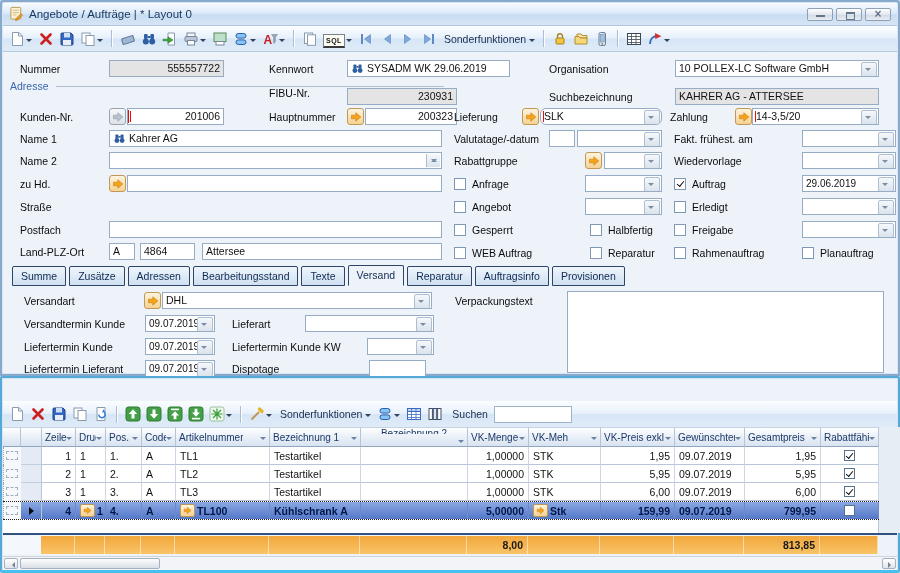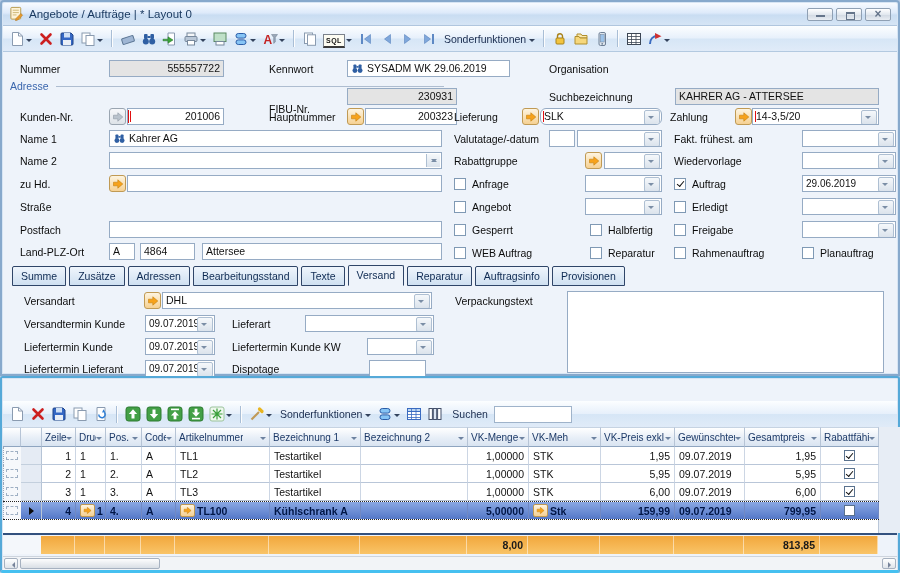--- a/index.html
+++ b/index.html
@@ -324,23 +324,27 @@
             <rect x="3" y="3" width="3.6" height="5" rx="1" fill="#2f5fa3"></rect>
             <rect x="9.4" y="3" width="3.6" height="5" rx="1" fill="#2f5fa3"></rect>
             <circle cx="4.8" cy="10.4" r="3" fill="#2f5fa3"></circle>
             <circle cx="11.2" cy="10.4" r="3" fill="#2f5fa3"></circle>
             <rect x="6.5" y="5" width="3" height="2" fill="#2f5fa3"></rect>
           </svg>
         </span>
         <span class="val">SYSADM WK 29.06.2019</span>
       </div>
       <div class="lbl" style="left: 547px; top: 60px; pointer-events: auto;">Organisation</div>
+      <div class="fld cmb" style="left: 673px; top: 58px; width: 204px; pointer-events: auto;">
+        <span class="val">10 POLLEX-LC Software GmbH</span>
+        <span class="dd"></span>
+      </div>
       <div class="lbl grp" style="left: 8px; top: 77px; pointer-events: auto;">Adresse</div>
       <div class="hrline" style="left: 54px; top: 84px; width: 388px; pointer-events: auto;"></div>
-      <div class="lbl" style="left: 267px; top: 100px; pointer-events: auto;">FIBU-Nr.</div>
+      <div class="lbl" style="left: 267px; top: 84px; pointer-events: auto;">FIBU-Nr.</div>
       <div class="fld ro num" style="left: 345px; top: 86px; width: 110px; pointer-events: auto;">
         <span class="val">230931</span>
       </div>
       <div class="lbl" style="left: 547px; top: 88px; pointer-events: auto;">Suchbezeichnung</div>
       <div class="fld ro" style="left: 673px; top: 86px; width: 204px; pointer-events: auto;">
         <span class="val">KAHRER AG - ATTERSEE</span>
       </div>
       <div class="lbl" style="left: 18px; top: 108px; pointer-events: auto;">Kunden-Nr.</div>
       <div class="abtn gray" style="left: 107px; top: 106px; pointer-events: auto;">
         <svg width="12" height="12" viewBox="0 0 12 12">
@@ -712,21 +716,21 @@
           <span class="hfilter"></span>
         </div>
         <div class="hcell" style="width: 94px;">
           <span style="overflow: hidden;">Artikelnummer</span>
           <span class="hfilter"></span>
         </div>
         <div class="hcell" style="width: 91px;">
           <span style="overflow: hidden;">Bezeichnung 1</span>
           <span class="hfilter"></span>
         </div>
-        <div class="hcell" style="width: 107px;">
+        <div class="hcell" style="width: 107px; flex-direction: column;">
           <span style="overflow: hidden;">Bezeichnung 2</span>
           <span class="hfilter"></span>
         </div>
         <div class="hcell" style="width: 61px;">
           <span style="overflow: hidden;">VK-Menge</span>
           <span class="hfilter"></span>
         </div>
         <div class="hcell" style="width: 72px;">
           <span style="overflow: hidden;">VK-Meh</span>
           <span class="hfilter"></span>

